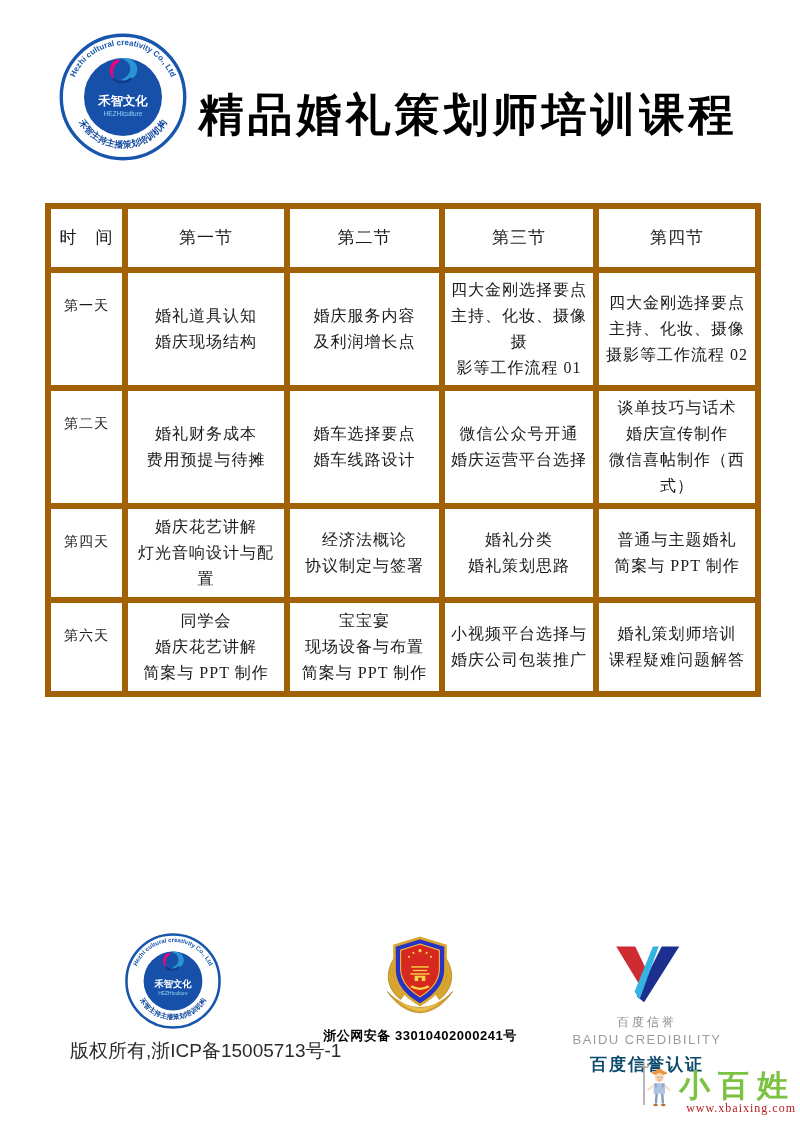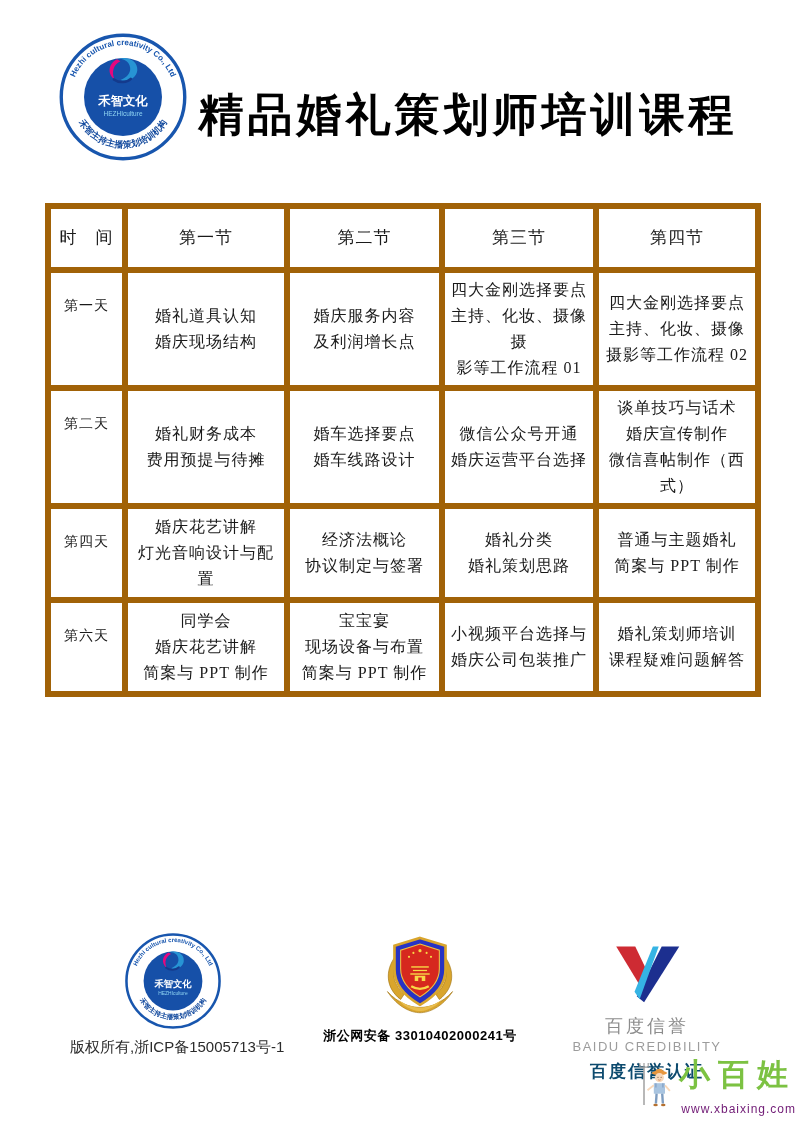--- a/index.html
+++ b/index.html
@@ -33,52 +33,52 @@
   .course-table tr.body-row td { height:94px; }
   .course-table td.day-cell { vertical-align:top; padding-top:20px; font-size:14px; }
 
   
   .footer-left  { position:absolute; left:70px;  top:932px; width:205px; text-align:center; }
   .footer-mid   { position:absolute; left:322px; top:928px; width:196px; text-align:center; }
   .footer-right { position:absolute; left:572px; top:942px; width:150px; text-align:center; }
   .footer-logo-small { width:98px; height:98px; }
   .copyright-text {
     margin-top:4px; font-family:"Liberation Sans","DejaVu Sans",sans-serif;
-    font-size:15px; color:#2b2b2b; white-space:nowrap;
+    font-size:19px; color:#2b2b2b; white-space:nowrap;
   }
   .police-badge { width:88px; height:92px; }
   .police-text {
     margin-top:3px; font-family:"Liberation Sans","DejaVu Sans",sans-serif;
     font-size:13px; font-weight:bold; color:#000; white-space:nowrap; letter-spacing:0.5px;
   }
   .baidu-logo { width:74px; height:66px; }
   .baidu-cn {
     font-family:"Liberation Sans","DejaVu Sans",sans-serif;
-    font-size:18px; color:#8c8c8c; letter-spacing:3px; margin-top:2px;
+    font-size:12px; color:#8c8c8c; letter-spacing:3px; margin-top:2px;
   }
   .baidu-en {
     font-family:"Liberation Sans","DejaVu Sans",sans-serif;
     font-size:13px; color:#9c9c9c; letter-spacing:1.5px; margin-top:1px;
   }
   .baidu-caption {
     font-family:"Liberation Sans","DejaVu Sans",sans-serif;
     font-size:17px; font-weight:bold; color:#0c4a6e; letter-spacing:2px; margin-top:6px;
   }
 
   
   .watermark { position:absolute; right:4px; bottom:12px; display:flex; align-items:flex-end; }
   .wm-figure { width:42px; height:60px; flex:0 0 auto; }
   .wm-texts { display:flex; flex-direction:column; align-items:flex-end; }
   .wm-brand {
     font-family:"Liberation Sans","DejaVu Sans",sans-serif;
     font-size:31px; font-weight:bold; color:#7cc242; letter-spacing:8px; line-height:30px;
   }
   .wm-url {
-    font-family:Liberation Sans, sans-serif;
-    font-size:12px; color:#701a75; margin-top:12px; letter-spacing:1px;
+    font-family:Liberation Serif, serif;
+    font-size:12px; color:#b91c1c; margin-top:0px; letter-spacing:1px;
   }
 </style>
 </head>
 <body>
 
 <div class="page">
 
   <div class="header">
     <svg class="hezhi-logo" viewBox="0 0 100 100">
       <defs>

